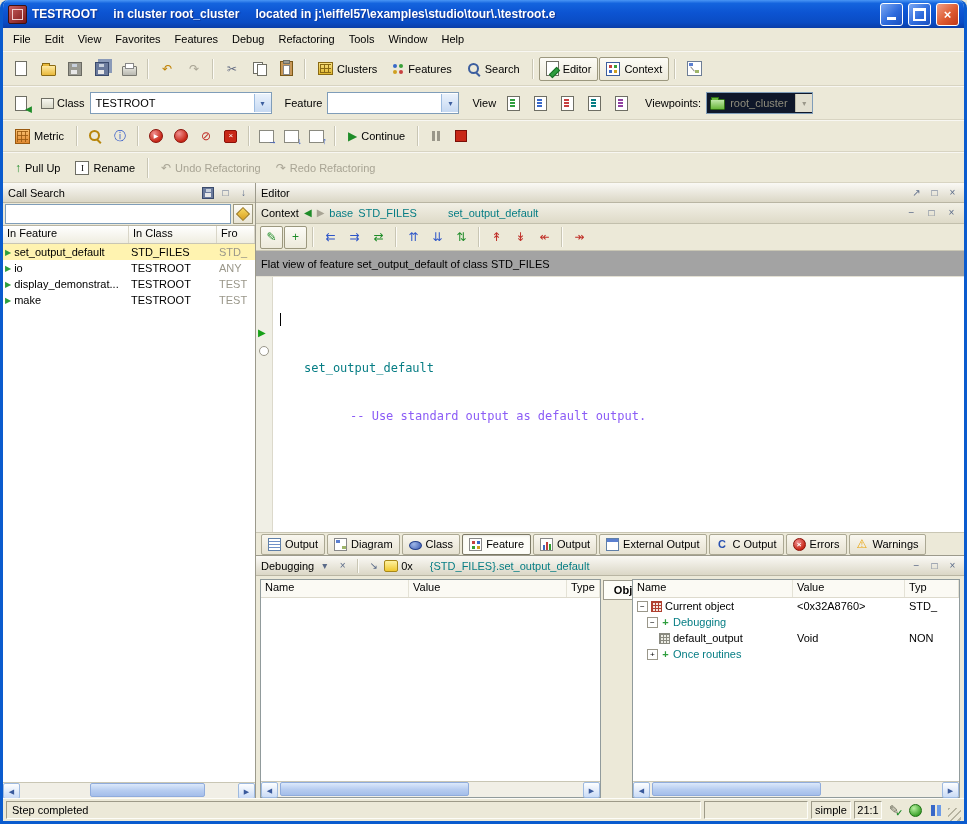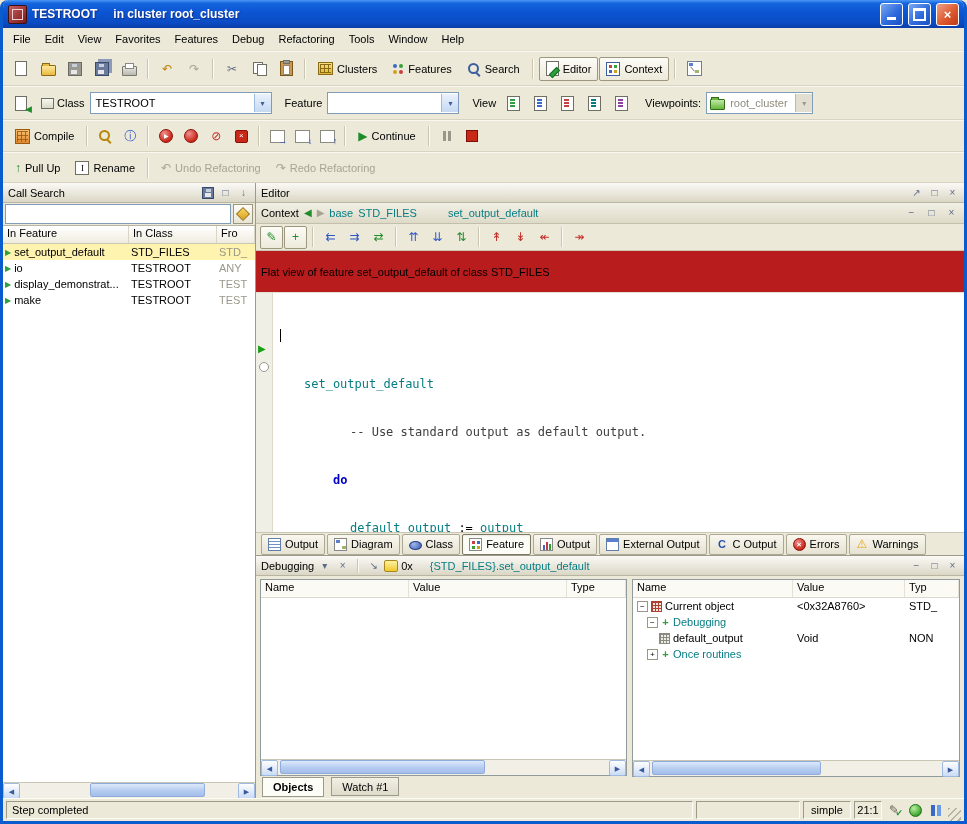--- a/index.html
+++ b/index.html
@@ -32,21 +32,21 @@
   .tbtn.outlined{border:1px solid #9C987F;border-radius:2px;background:linear-gradient(#FCFBF6,#EDEADB)}
   .glyph{font-size:12px;line-height:1}
   .sm{font-size:10px}
   .c-green{color:#1E8C28}.c-blue{color:#2D55C8}.c-red{color:#C03028}.c-orange{color:#C08000}.c-dis{color:#A8A494}
   .ov{position:absolute;right:1px;bottom:0;font-size:9px;line-height:1}
   
   .combo{display:inline-flex;align-items:center;height:20px;background:#fff;border:1px solid #7F9DB9;margin:0 4px;flex:0 0 auto}
   .combo .cval{padding:0 5px;flex:1;white-space:nowrap;overflow:hidden}
   .combo .dd{width:16px;height:18px;background:linear-gradient(#EAF2FC,#C6D9F2);border-left:1px solid #9DBCE0;color:#3C5E9E;font-size:8px;display:flex;align-items:center;justify-content:center}
   .combo.w180{width:180px}.combo.w130{width:130px}.combo.w105{width:105px}
-  .combo.disabled{background:#ffffff;color:#8F8C7C}
+  .combo.disabled{background:#0f172a;color:#8F8C7C}
   .combo.disabled .dd{background:#E2DFD0;color:#9A978A;border-left-color:#BDBAA8}
   
   .i-page{width:10px;height:13px;background:#fff;border:1px solid #6E6E64;flex:0 0 auto}
   .i-folder{width:13px;height:9px;background:linear-gradient(#FFE9A0,#E8B93C);border:1px solid #8A6A14;border-radius:1px;position:relative;margin-top:3px;flex:0 0 auto}
   .i-folder::before{content:"";position:absolute;top:-3px;left:0;width:6px;height:2px;background:#E8B93C;border:1px solid #8A6A14;border-bottom:none}
   .i-folder.green{background:linear-gradient(#BFE8A8,#6AB83C);border-color:#2E6E14}
   .i-folder.green::before{background:#6AB83C;border-color:#2E6E14}
   .i-disk{width:12px;height:12px;background:#6A7A9C;border:1px solid #3A4A6C;position:relative;flex:0 0 auto}
   .i-disk::after{content:"";position:absolute;left:2px;bottom:1px;width:6px;height:4px;background:#E8E8E8}
   .i-disk::before{content:"";position:absolute;left:3px;top:1px;width:5px;height:3px;background:#C8D0DC}
@@ -124,30 +124,30 @@
   .sb-thumb{position:absolute;top:0;height:14px;background:linear-gradient(#DCE9FB 0%,#B6CCF0 55%,#A4BEEA 100%);border:1px solid #90ACDC;border-radius:2px;box-sizing:border-box}
   
   .rightcol{flex:1;display:flex;flex-direction:column;min-width:0;min-height:0}
   .editor-panel{flex:1;display:flex;flex-direction:column;background:#fff;min-height:0}
   .ctxbar{height:20px;flex:0 0 auto;display:flex;align-items:center;gap:5px;padding:0 5px;background:linear-gradient(#F2F0E6,#DEDAC8);border-bottom:1px solid #C2BFAC;white-space:nowrap}
   .crumb{color:#067D84}
   .crumb.feat{margin-left:26px}
   .etoolbar{height:26px;flex:0 0 auto;display:flex;align-items:center;gap:1px;padding:0 4px;background:#ECE9D8;border-bottom:1px solid #C9C6B4}
   .ebtn{width:21px;height:21px;display:flex;align-items:center;justify-content:center;border:1px solid transparent;position:relative;flex:0 0 auto}
   .ebtn.outlined{border:1px solid #9C987F;border-radius:2px;background:linear-gradient(#FCFBF6,#EDEADB)}
-  .flatline{height:17px;flex:0 0 auto;display:flex;align-items:center;padding:12px 5px;background:#b91c1c;border-bottom:1px solid #E4E1D4;white-space:nowrap;overflow:hidden}
+  .flatline{height:17px;flex:0 0 auto;display:flex;align-items:center;padding:4px 5px;background:#a3a3a3;border-bottom:1px solid #E4E1D4;white-space:nowrap;overflow:hidden}
   .codearea{flex:1;display:flex;min-height:0;background:#fff}
   .gutter{width:16px;flex:0 0 auto;background:#F0EFE5;border-right:1px solid #DCD9CB;position:relative}
   .exec-arrow{position:absolute;left:2px;top:51px;color:#18A018;font-size:10px;line-height:1}
   .bp-circle{position:absolute;left:3px;top:69px;width:8px;height:8px;border:1px solid #9A978A;border-radius:50%;background:#fff}
   .code{flex:1;padding:3px 0 0 6px;font-family:"DejaVu Sans Mono","Liberation Mono",monospace;font-size:12px;line-height:16px;white-space:pre;overflow:hidden;min-width:0}
   .cl{height:16px}
   .tok-kw{color:#0000C8;font-weight:bold}
   .tok-id{color:#067D84}
-  .tok-cm{color:#404040}
+  .tok-cm{color:#8b5cf6}
   .ind-a{padding-left:25px}.ind-b{padding-left:54px}.ind-c{padding-left:71px}
   .caret{display:inline-block;width:1px;height:13px;background:#000;vertical-align:text-top;margin-left:1px}
   
   .etabs{height:22px;flex:0 0 auto;display:flex;align-items:center;gap:2px;padding:0 0 0 5px;background:#ECE9D8;border-top:1px solid #C9C6B4}
   .etab{height:19px;display:inline-flex;align-items:center;gap:4px;padding:0 6px;border:1px solid #ABA893;background:linear-gradient(#F9F7EF,#E6E2D2);border-radius:2px;white-space:nowrap;flex:0 0 auto}
   .etab.active{background:#FDFDF8;border-color:#7C7965;box-shadow:inset 0 1px 2px rgba(0,0,0,.08)}
   .ti{width:13px;height:13px;position:relative;flex:0 0 auto;box-sizing:border-box}
   .ti-output{border:1px solid #6080A8;background:repeating-linear-gradient(180deg,#fff 0 2px,#7090C8 2px 3px)}
   .ti-diagram{border:1px solid #888;background:#fff}
   .ti-diagram::before{content:"";position:absolute;left:1px;top:1px;width:4px;height:3px;background:#5B7FD0;box-shadow:6px 6px 0 #9FB66A}
@@ -159,21 +159,21 @@
     linear-gradient(#C04040,#C04040) 5px 3px/2px 8px no-repeat,
     linear-gradient(#30A030,#30A030) 8px 5px/2px 6px no-repeat,#fff}
   .ti-ext{border:1px solid #6080A8;background:#fff}
   .ti-ext::before{content:"";position:absolute;left:0;top:0;right:0;height:3px;background:#5B7FD0}
   .ti-c{border:none;color:#2850B0;font-weight:bold;font-size:11px;line-height:13px;text-align:center}
   .ti-err{border-radius:50%;background:radial-gradient(circle at 35% 30%,#F09090,#C82818 70%);border:1px solid #8A1008;color:#fff;font-size:8px;line-height:11px;text-align:center;font-weight:bold}
   .ti-warn{border:none;color:#E8A000;font-size:12px;line-height:13px;text-align:center}
   
   .debug{height:242px;flex:0 0 auto;display:flex;flex-direction:column;background:#ECE9D8;border-top:1px solid #9C9A8C;min-height:0}
   .dbody{flex:1;display:flex;gap:5px;padding:3px 4px 0;min-height:0}
-  .dcol{display:flex;flex-direction:column;min-width:0;min-height:0}
+  .dcol{display:flex;flex-direction:row;min-width:0;min-height:0}
   .dcol.left{flex:1}
   .dcol.right{width:328px;flex:0 0 auto}
   .dtable{flex:1;display:flex;flex-direction:column;background:#fff;border:1px solid #919B9C;min-height:0}
   .dt-hdr{display:flex;height:17px;flex:0 0 auto;background:#FBFAF4;border-bottom:1px solid #DDDACD}
   .dt-hc{padding:1px 4px;border-right:1px solid #E4E2D6;overflow:hidden;white-space:nowrap;box-sizing:border-box}
   .lc1{width:148px;flex:0 0 auto}.lc2{width:158px;flex:0 0 auto}.lc3{flex:1;min-width:0}
   .rc1{width:160px;flex:0 0 auto}.rc2{width:112px;flex:0 0 auto}.rc3{flex:1;min-width:0}
   .dt-body{flex:1;min-height:0;overflow:hidden}
   .trow{display:flex;height:16px;align-items:center}
   .tcell{padding:0 4px;overflow:hidden;white-space:nowrap;box-sizing:border-box;display:flex;align-items:center}
@@ -185,36 +185,37 @@
   .ind14{padding-left:14px}.ind28{padding-left:26px}
   .otabs{height:21px;flex:0 0 auto;display:flex;align-items:flex-start;gap:7px;padding:1px 0 0 2px}
   .otab{height:17px;display:inline-flex;align-items:center;padding:0 10px;border:1px solid #9C9A8C;background:linear-gradient(#F2EFE4,#DFDBCA)}
   .otab.active{background:#FDFDF8;height:18px;font-weight:bold}
   .dspacer{height:21px;flex:0 0 auto}
   
   .statusbar{height:22px;flex:0 0 auto;display:flex;align-items:center;gap:3px;padding:0 3px;background:#ECE9D8;border-top:1px solid #FDFDF8}
   .scell{height:18px;border:1px solid;border-color:#9D9A88 #FDFDF8 #FDFDF8 #9D9A88;display:flex;align-items:center;padding:0 5px;overflow:hidden;white-space:nowrap;box-sizing:border-box}
   .s-msg{flex:1;min-width:0}
   .s-prog{width:104px;flex:0 0 auto}
-  .s-mode{width:48px;justify-content:center;flex:0 0 auto}
+  .s-mode{width:40px;justify-content:center;flex:0 0 auto}
   .s-pos{width:28px;justify-content:center;flex:0 0 auto}
   .s-ico{width:18px;height:18px;display:flex;align-items:center;justify-content:center;flex:0 0 auto;position:relative}
   .s-ico .chk{position:absolute;right:0;bottom:1px;color:#1E8C28;font-size:9px;font-weight:bold}
   .grip{width:13px;height:13px;align-self:flex-end;flex:0 0 auto;background:repeating-linear-gradient(135deg,#B6B3A0 0 2px,transparent 2px 5px)}
 </style>
 </head>
 <body>
 
 <div class="window">
 
   <div class="titlebar">
     <span class="app-icon"></span>
     <span class="title-text">
       <span>TESTROOT</span>
       <span>in cluster root_cluster</span>
+      <span>located in j:\eiffel57\examples\studio\tour\.\testroot.e</span>
     </span>
     <span class="wbtn minmax">
         <span class="bar"></span>
       </span>
     <span class="wbtn minmax">
         <span class="box"></span>
       </span>
     <span class="wbtn close">
         <span class="x">×</span>
       </span>
@@ -330,21 +331,21 @@
     <span class="combo w105 disabled">
       <span class="i-folder green" style="margin-left:3px"></span>
       <span class="cval">root_cluster</span>
       <span class="dd">▾</span>
     </span>
   </div>
 
   <div class="toolbar tb3">
     <span class="tbtn">
         <span class="i-compile"></span>
-        <span>Compile</span>
+        <span>Metric</span>
       </span>
     <span class="sep"></span>
     <span class="ibtn">
         <span class="i-search gold"></span>
       </span>
     <span class="ibtn">
         <span class="glyph c-blue">ⓘ</span>
       </span>
     <span class="sep"></span>
     <span class="ibtn">
@@ -537,22 +538,20 @@
         <div class="flatline">Flat view of feature set_output_default of class STD_FILES</div>
         <div class="codearea">
           <div class="gutter">
             <span class="exec-arrow">▶</span>
             <span class="bp-circle"></span>
           </div>
           <div class="code">
             <div class="cl"><span class="caret"></span></div>
             <div class="cl ind-a"><span class="tok-id">set_output_default</span></div>
             <div class="cl ind-c"><span class="tok-cm">-- Use standard output as default output.</span></div>
-            <div class="cl ind-b"><span class="tok-kw">do</span></div>
-            <div class="cl ind-c"><span class="tok-id">default_output</span><span> := </span><span class="tok-id">output</span></div>
             
           </div>
         </div>
       </div>
 
       <div class="etabs">
         <span class="etab">
             <span class="ti ti-output"></span>
             <span>Output</span>
           </span>

